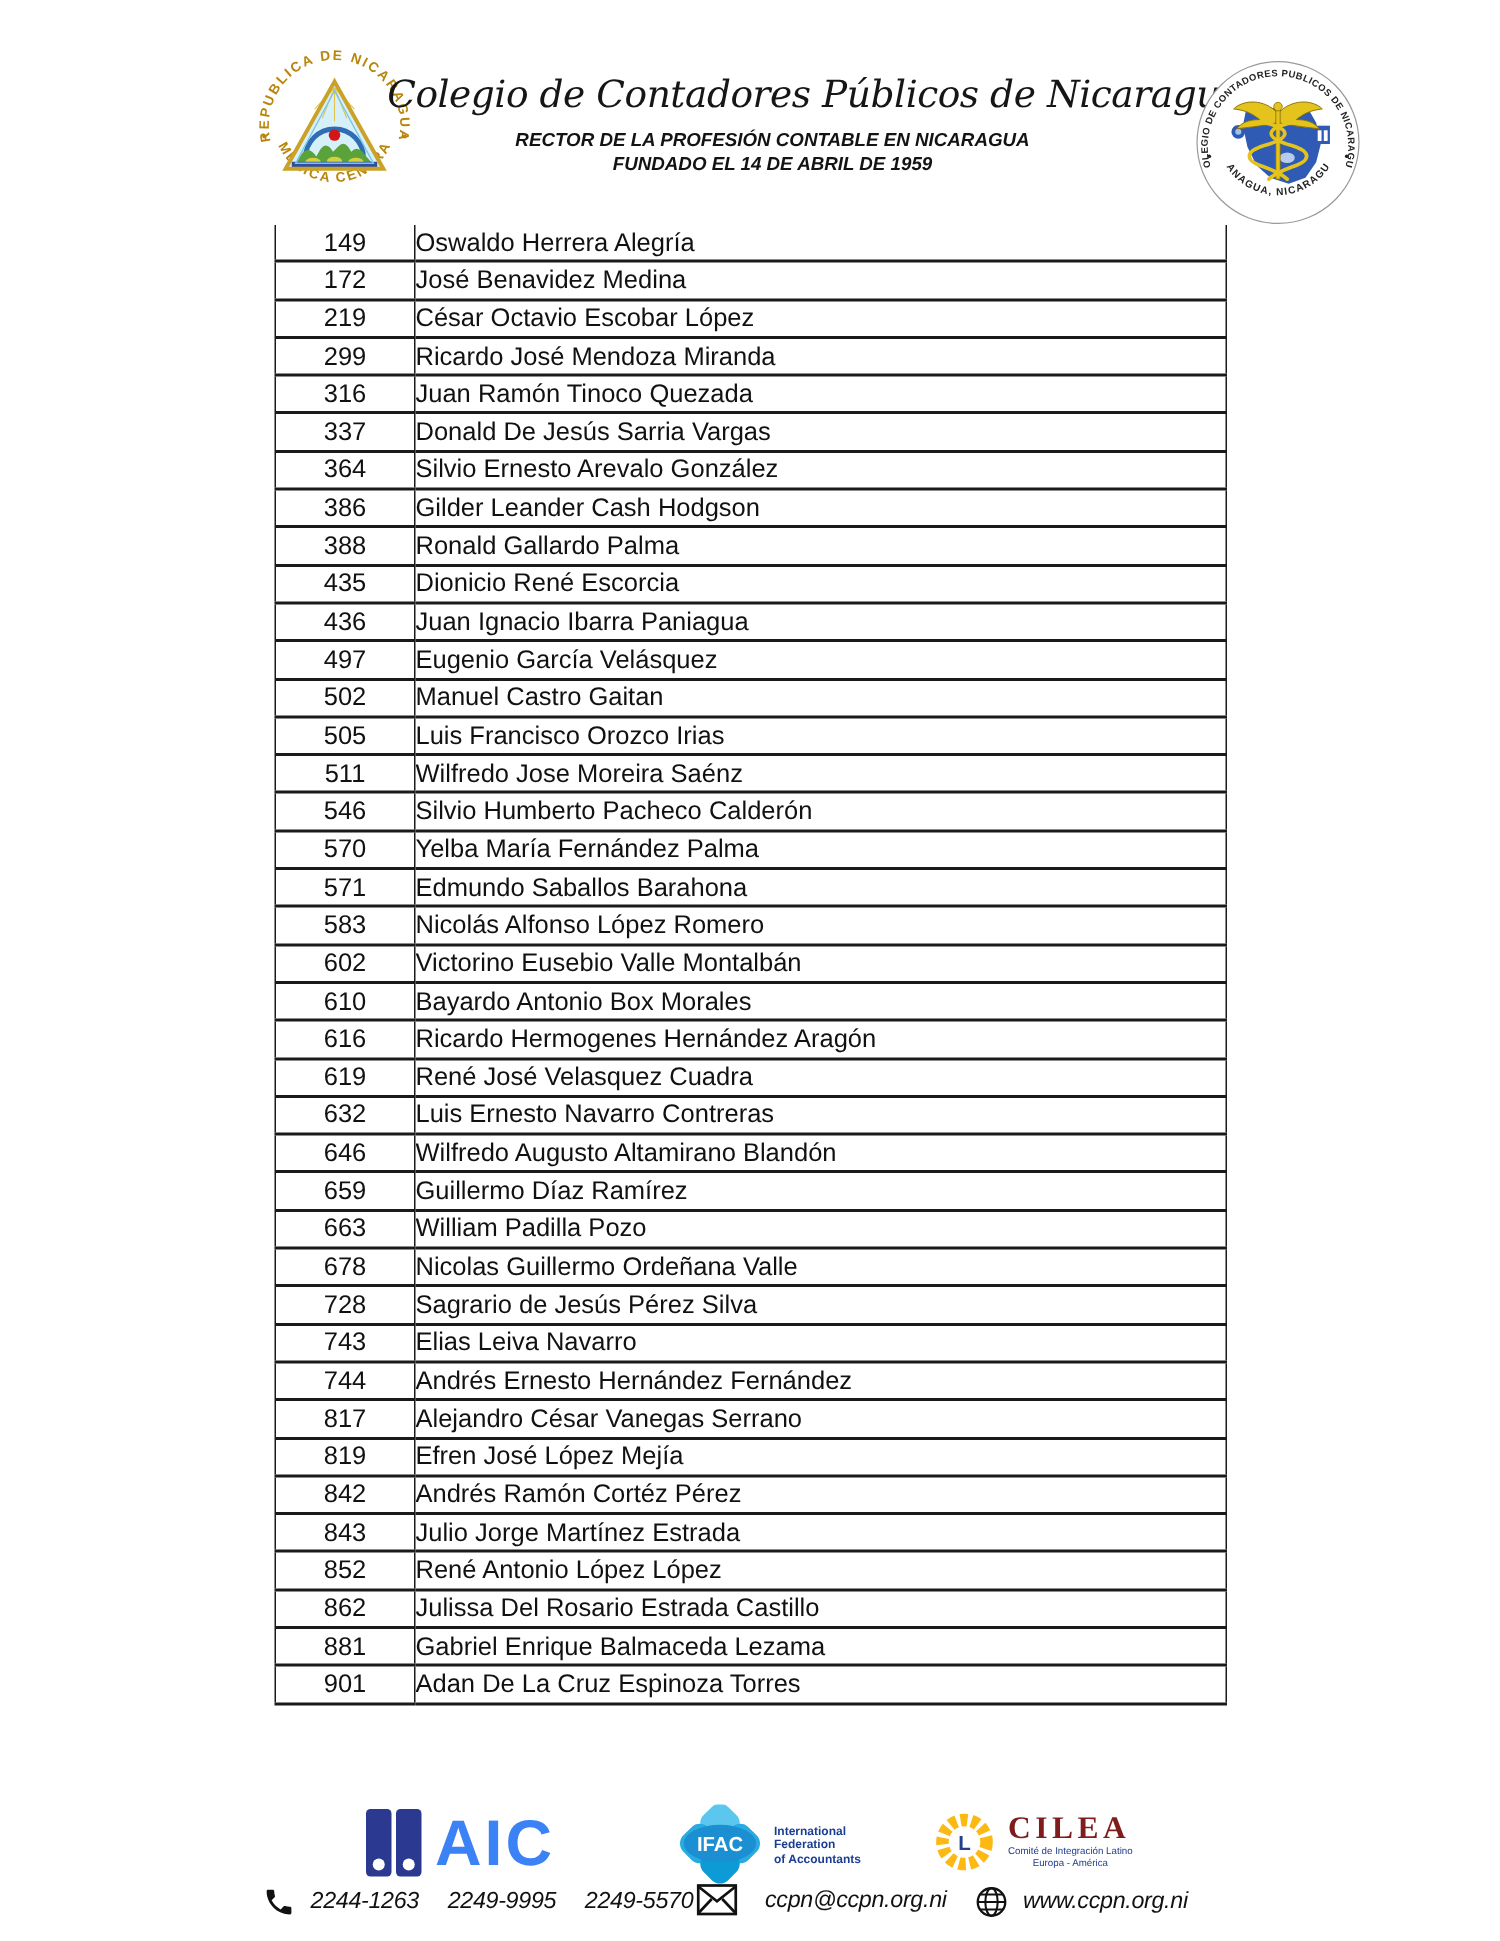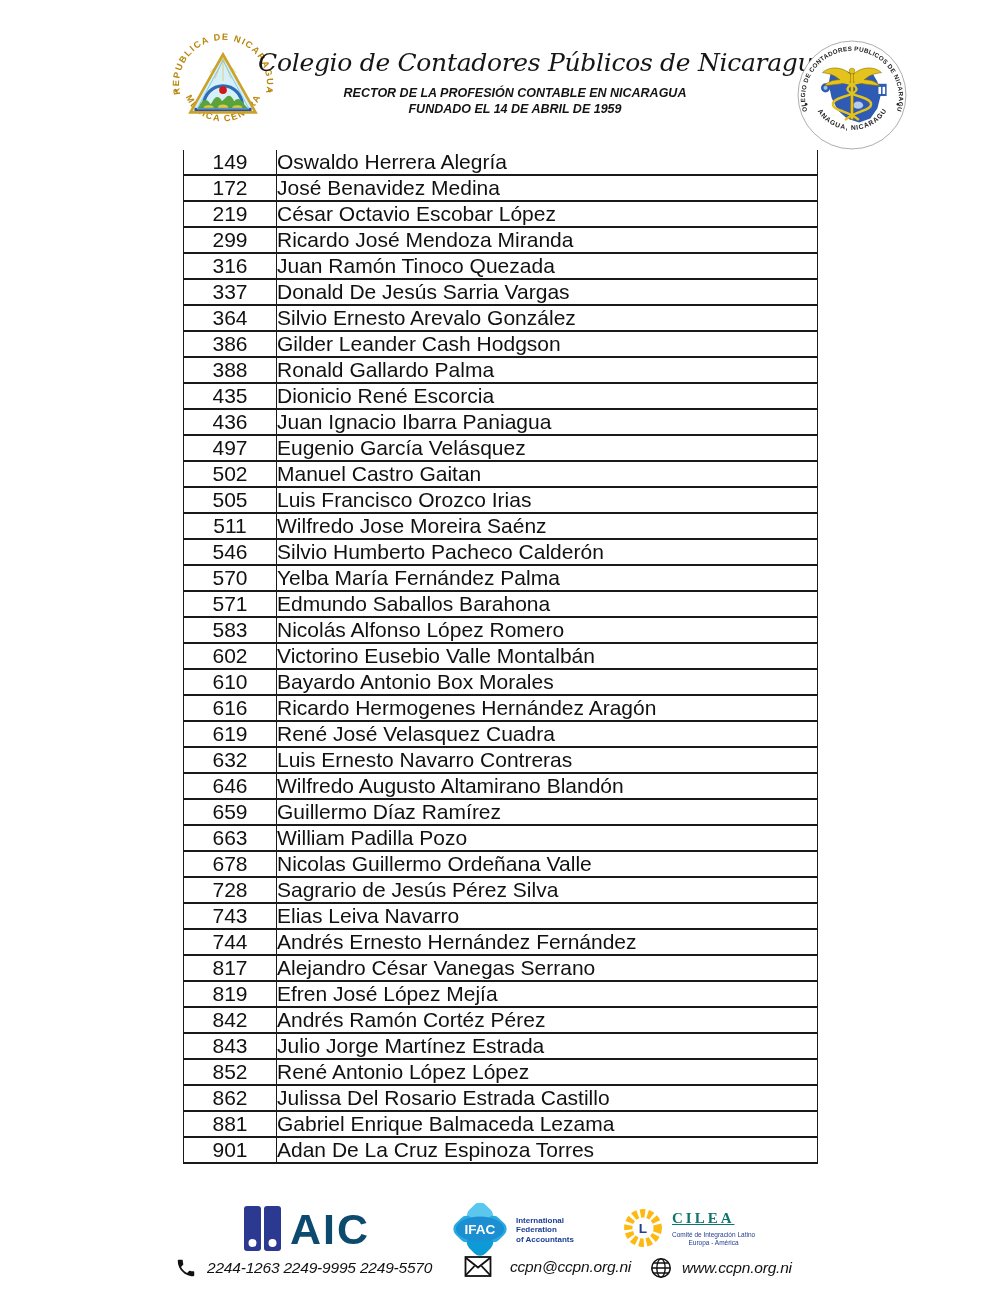--- a/index.html
+++ b/index.html
@@ -17,47 +17,47 @@
     letter-spacing:-0.3px; white-space:nowrap; color:#161616;
   }
   .doc-subtitle {
     position:relative; left:-28px; margin-top:8px;
     font-weight:bold; font-style:italic; font-size:12.5px; line-height:16px; color:#131313;
   }
 
   
   table.roster {
     position:absolute; left:183px; top:150px; width:635px;
-    border-collapse:collapse; table-layout:fixed; font-size:21px; color:#111;
+    border-collapse:collapse; table-layout:fixed; font-size:17px; color:#111;
   }
   table.roster td {
     border-bottom:2px solid #1a1a1a; height:23.3px; padding:0;
     white-space:nowrap; overflow:hidden; vertical-align:middle;
   }
   td.col-num  { width:92px; text-align:center;
                 border-left:1.5px solid #1a1a1a; border-right:1.5px solid #1a1a1a; }
   td.col-name { padding-left:9px; border-right:1.5px solid #1a1a1a; }
 
   
   .aic   { position:absolute; left:243px; top:1206px; display:flex; align-items:flex-end; gap:7px; }
-  .aic-text { font-size:43px; line-height:45px; font-weight:bold; letter-spacing:2px; color:#0c4a6e; }
+  .aic-text { font-size:43px; line-height:45px; font-weight:bold; letter-spacing:2px; color:#3b82f6; }
   .ifac  { position:absolute; left:452px; top:1203px; display:flex; align-items:center; gap:8px; }
   .ifac-lines { font-size:8px; line-height:9.5px; font-weight:bold; color:#1b3e94; }
   .cilea { position:absolute; left:622px; top:1207px; display:flex; align-items:flex-start; gap:8px; }
-  .cilea-name { font-family:"Liberation Serif", serif; font-weight:bold; font-size:15px;
-                letter-spacing:3px; color:#0f766e; line-height:22px;text-decoration:underline; }
+  .cilea-name { font-family:"Liberation Serif", serif; font-weight:bold; font-size:21px;
+                letter-spacing:3px; color:#7f1d1d; line-height:22px; }
   .cilea-sub  { font-size:6.5px; line-height:8px; color:#23408f; text-align:center; margin-top:2px; }
 
   
   .contact { position:absolute; display:flex; align-items:center; gap:10px;
              font-style:italic; font-size:15.5px; letter-spacing:-0.2px; color:#111; }
   .contact-phone { left:175px; top:1257px; }
   .contact-email { left:464px; top:1255px;gap:18px; }
   .contact-web   { left:650px; top:1257px;justify-content:flex-end; }
-  .phone-num { }
+  .phone-num { margin-right:15px; }
   .phone-num:last-child { margin-right:0; }
 </style>
 </head>
 <body>
 
 <div class="page">
 
   <svg class="seal-left" viewBox="0 0 110 110">
     <defs>
       <path id="ls-top" d="M 13 60 A 43 43 0 1 1 97 60"></path>

